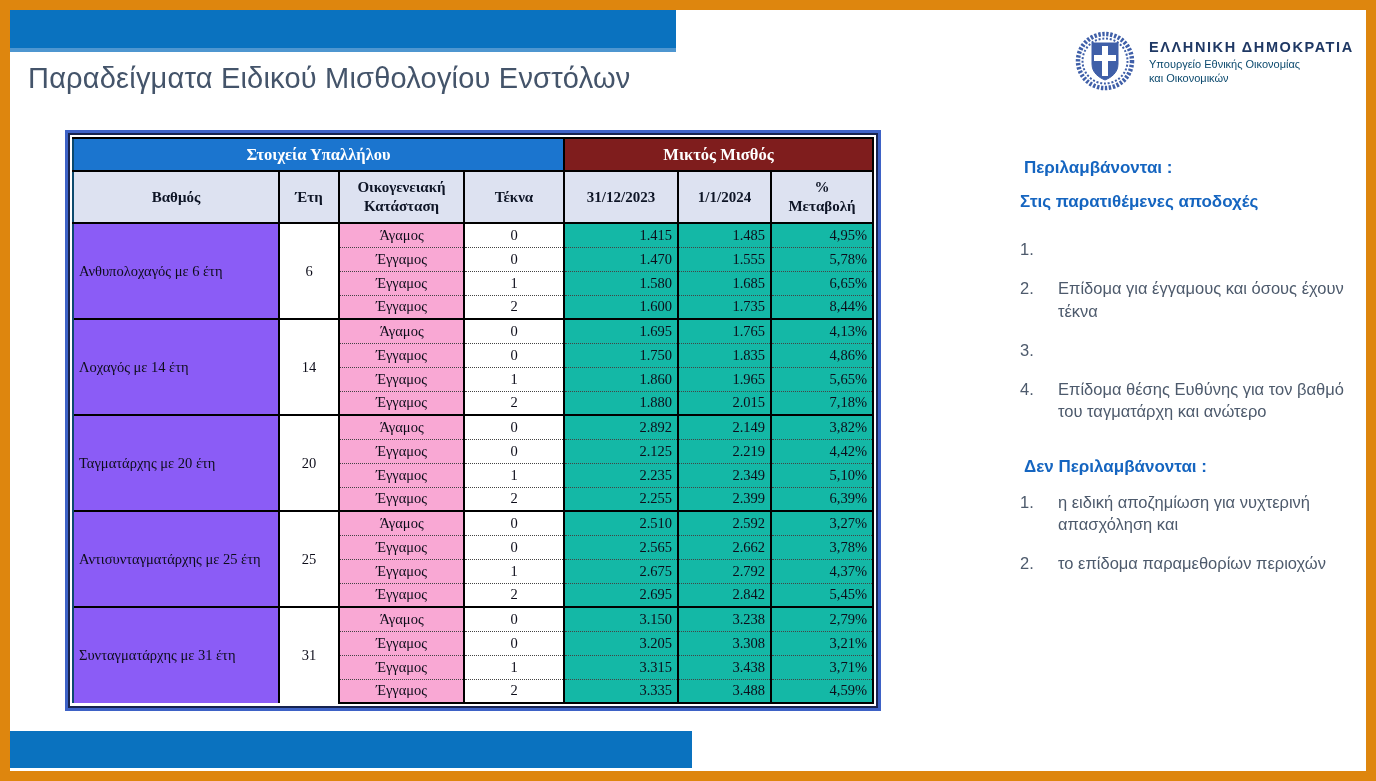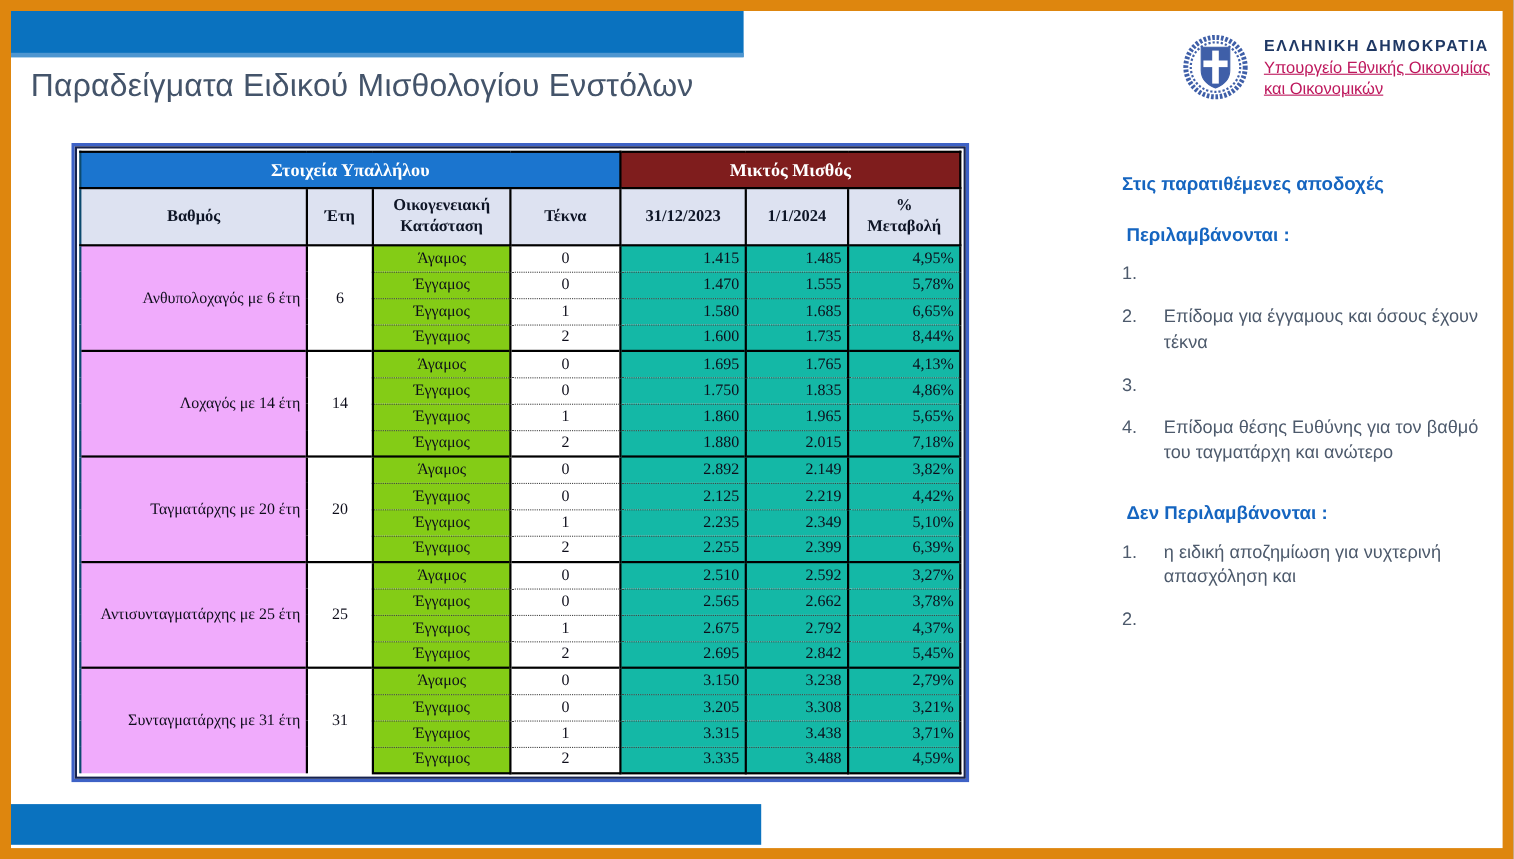--- a/index.html
+++ b/index.html
@@ -31,21 +31,21 @@
     position:absolute;left:1063px;top:14px;width:300px;height:76px;
     display:flex;align-items:center;gap:12px;
   }
   .gov .emblem{flex:0 0 auto;}
   .gov .gov-text{display:flex;flex-direction:column;}
   .gov .gov-name{
     font-size:14.5px;font-weight:bold;color:#1F3864;letter-spacing:1.6px;
     margin-bottom:3px;
   }
   .gov .gov-ministry{
-    font-size:15px;color:#be185d;line-height:1.25;text-decoration:underline;
+    font-size:11px;color:#0c4a6e;line-height:1.25;
   }
   
   .table-wrap{
     position:absolute;left:55px;top:120px;
     border:3px solid #3E62C6;
     box-shadow:0 0 0 1px #8FAADC inset;
   }
   .table-inner{
     border:2px solid #17234F;
     background:#ffffff;
@@ -77,24 +77,24 @@
   .col-status{width:125px;}
   .col-children{width:100px;}
   .col-s23{width:114px;}
   .col-s24{width:93px;}
   .col-chg{width:102px;}
   table.salary tbody td{height:24px;font-size:14.5px;}
   table.salary tbody tr.group-first td{border-top:2.5px solid #000;}
   table.salary tbody tr.group-mid td{border-top:1px dotted #444;}
   table.salary tbody tr:last-child td{border-bottom:2.5px solid #000;}
   td.rank-cell{
-    text-align:right;font-size:15px;line-height:1.3;background:#f0abfc;
+    text-align:left;font-size:15px;line-height:1.3;background:#8b5cf6;
   }
   td.years-cell{text-align:center;font-size:15px;background:#fff;}
-  td.status-cell{text-align:center;background:#84cc16;}
+  td.status-cell{text-align:center;background:#f9a8d4;}
   td.children-cell{text-align:center;background:#fff;}
   td.num-cell{
     text-align:right;background:#14b8a6;padding-right:7px;
   }
   
   .side{
     position:absolute;left:1010px;top:148px;width:348px;
     color:#4D5A6C;font-size:16.5px;
   }
   .side .blue-h{
@@ -320,22 +320,22 @@
               <td class="num-cell">3.335</td>
               <td class="num-cell">3.488</td>
               <td class="num-cell">4,59%</td>
             </tr>
           </tbody>
       </table>
     </div>
   </div>
 
   <div class="side">
+    <div class="blue-h list-title">Περιλαμβάνονται :</div>
     <div class="blue-h intro">Στις παρατιθέμενες αποδοχές</div>
-    <div class="blue-h list-title">Περιλαμβάνονται :</div>
     <div class="note-list">
         <div class="note-item">
           <span class="num">1.</span>
         </div>
         <div class="note-item">
           <span class="num">2.</span>
           <span class="txt">Επίδομα για έγγαμους και όσους έχουν τέκνα</span>
         </div>
         <div class="note-item">
           <span class="num">3.</span>
@@ -346,19 +346,20 @@
         </div>
       </div>
     <div class="blue-h list-title">Δεν Περιλαμβάνονται :</div>
     <div class="note-list">
         <div class="note-item">
           <span class="num">1.</span>
           <span class="txt">η ειδική αποζημίωση για νυχτερινή απασχόληση και</span>
         </div>
         <div class="note-item">
           <span class="num">2.</span>
+          <span class="txt">το επίδομα παραμεθορίων περιοχών</span>
         </div>
       </div>
   </div>
 
   <div class="bar-bottom"></div>
 
 </div>
 
 </body></html>

